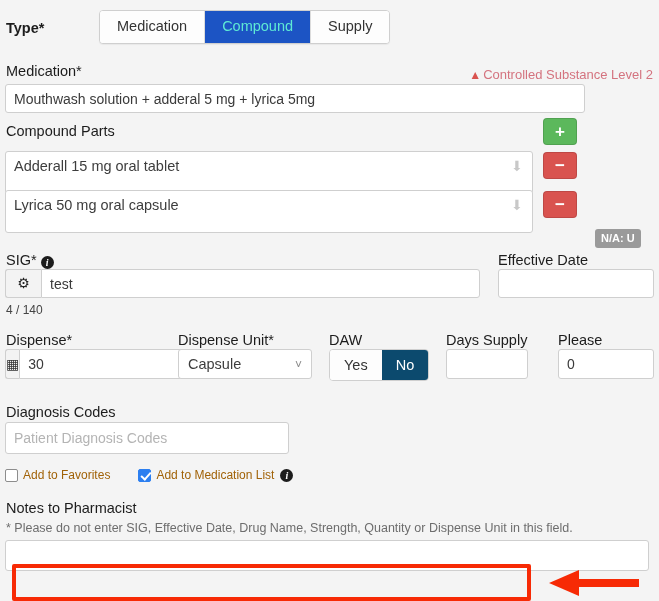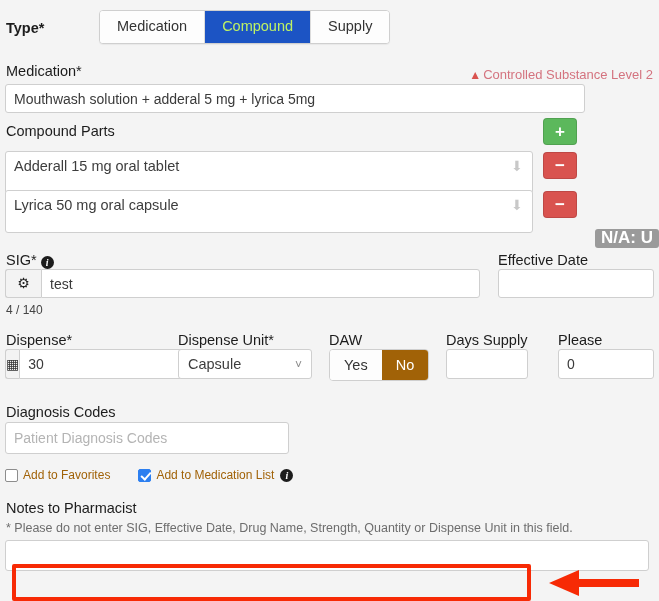--- a/index.html
+++ b/index.html
@@ -61,21 +61,21 @@
     background: #fdfdfd;
     border: none;
     border-right: 1px solid #dcdcdc;
     padding: 7px 17px 8px 17px;
     cursor: pointer;
     line-height: 17px;
   }
   .btn-group .tab:last-child { border-right: none; }
   .btn-group .tab.active {
     background: #1c54c4;
-    color: #bef264;
+    color: #5eead4;
   }
 
   
   .med-label { position: absolute; left: 6px; top: 62px; }
   .cs-warning {
     position: absolute;
     right: 6px;
     top: 63px;
     color: #d4737f;
     font-size: 13px;
@@ -147,21 +147,21 @@
     line-height: 14px;
   }
 
   
   .na-badge {
     position: absolute;
     left: 595px;
     top: 229px;
     background: #9a9a9a;
     color: #fff;
-    font-size: 17px;
+    font-size: 11px;
     font-weight: bold;
     border-radius: 3px;
     padding: 3px 6px 4px 6px;
     line-height: 12px;
   }
 
   
   .sig-label { position: absolute; left: 6px; top: 251px; }
   .sig-label .info { margin-left: 4px; }
   .info-dot {
@@ -290,21 +290,21 @@
   .daw-group .dbtn {
     font-family: "Liberation Sans", sans-serif;
     font-size: 14.5px;
     background: #fdfdfd;
     color: #333;
     border: none;
     padding: 0 14px;
     cursor: pointer;
     line-height: 28px;
   }
-  .daw-group .dbtn.active { background: #a16207; color: #fff; }
+  .daw-group .dbtn.active { background: #0c4a6e; color: #fff; }
 
   .ds-label { position: absolute; left: 446px; top: 331px; }
   .ds-input {
     position: absolute;
     left: 446px;
     top: 349px;
     width: 82px;
     height: 30px;
   }
   .ref-label { position: absolute; left: 558px; top: 331px; }

